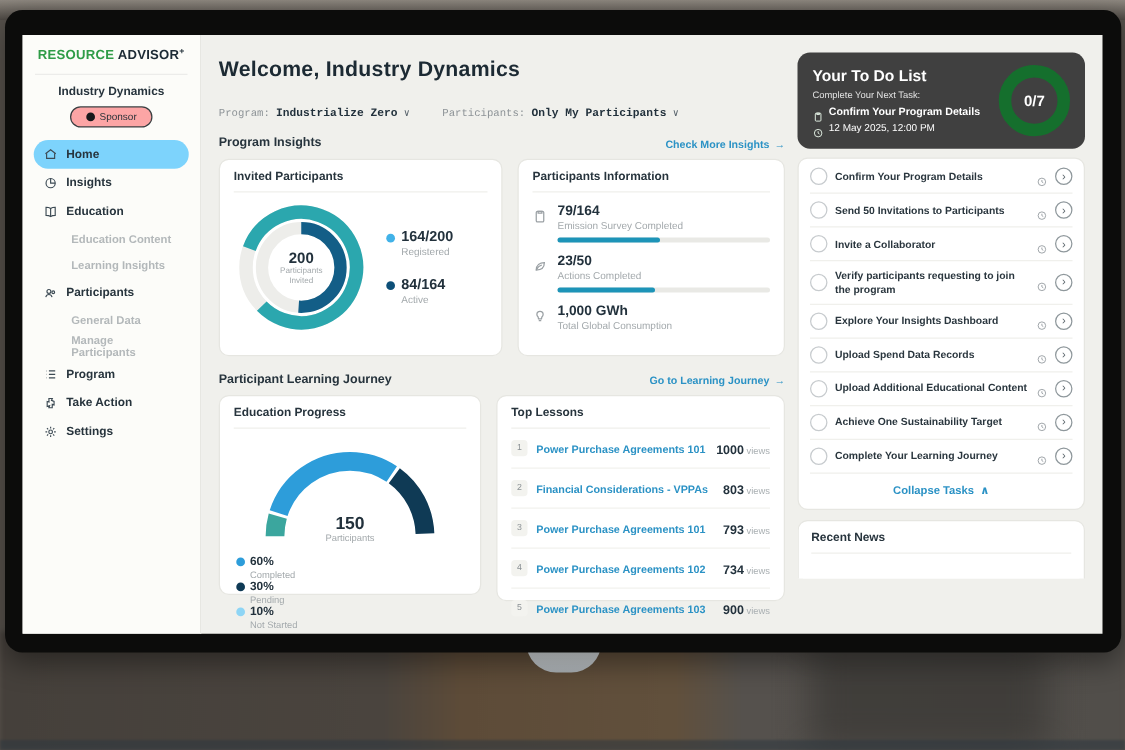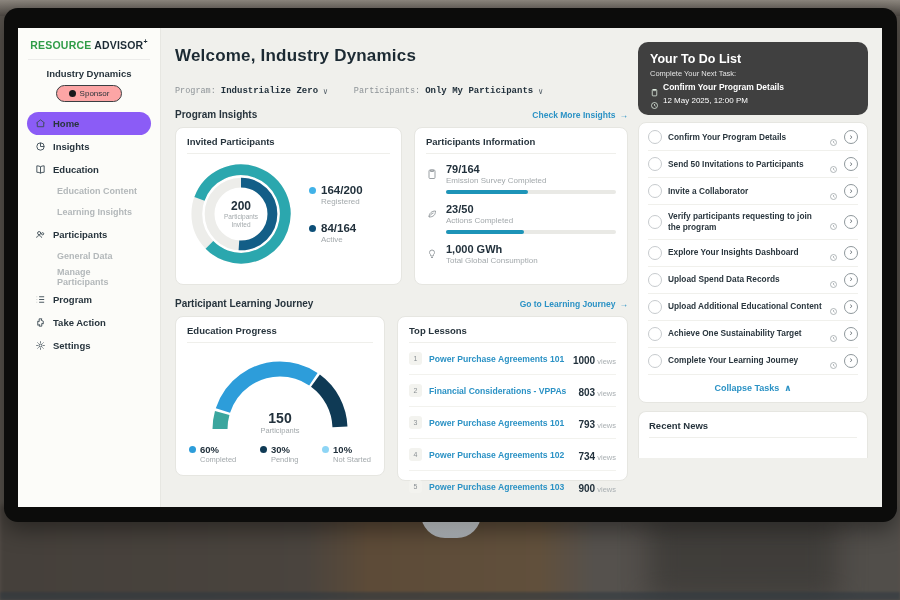--- a/index.html
+++ b/index.html
@@ -25,21 +25,21 @@
   .logo .lg-green{color:#2f9c47;} .logo .lg-dark{color:#1d2b35;}
   .logo sup{font-size:7px;color:#1d2b35;}
   .side-div{height:1px;background:#ececе7;background:#ececе7;background:#ececea;margin:8px 10px;}
   .org{font-size:9.5px;font-weight:bold;color:#27343d;text-align:center;margin-top:2px;}
   .sponsor{margin:6px auto 10px;width:64px;height:15px;border:1px solid #3b3f42;border-radius:9px;
            display:flex;align-items:center;justify-content:center;gap:4px;font-size:8px;color:#2a3238;background:#fca5a5;}
   .sdot{width:7px;height:7px;border-radius:50%;background:#17191b;}
   .nav{padding:0 9px;}
   .nav-item{display:flex;align-items:center;gap:7px;height:23px;padding:0 8px;border-radius:12px;
             font-size:9.5px;font-weight:bold;color:#27343d;cursor:pointer;}
-  .nav-item.active{background:#8b5cf6;}
+  .nav-item.active{background:#7dd3fc;}
   .nav-item .ico{width:11px;height:11px;display:inline-flex;color:#3c4a54;}
   .nav-item .ico svg{width:11px;height:11px;}
   .nav-sub{padding:0 8px 0 30px;height:21px;display:flex;align-items:center;
            font-size:9px;color:#b3b8ba;font-weight:600;cursor:pointer;}
   
   .center{flex:1;padding:12px 10px 0 14px;min-width:0;}
   h1{margin:6px 0 0;font-size:17px;color:#1c2a33;letter-spacing:.2px;}
   .filters{display:flex;gap:26px;margin-top:20px;align-items:flex-end;font-family:Liberation Mono, monospace;}
   .filter{display:flex;gap:5px;align-items:center;font-size:8.5px;color:#8d9397;}
   .filter b{color:#22313c;font-size:9px;} .chev{color:#55616a;font-size:8px;}
@@ -69,21 +69,21 @@
   .stat-val{font-size:11px;font-weight:bold;color:#22313c;}
   .stat-lab{font-size:8px;color:#a3a9ac;margin-top:1px;}
   .bar{width:170px;height:4px;background:#e9e9e5;border-radius:2px;margin-top:5px;}
   .bar-fill{height:4px;border-radius:2px;background:#1d94b8;}
   
   .card-gauge{width:210px;height:160px;}
   .gauge-wrap{position:relative;width:160px;height:84px;margin:8px auto 0;}
   .gauge-center{position:absolute;left:0;bottom:0;width:160px;text-align:center;}
   .gauge-center .gv{font-size:14px;font-weight:bold;color:#22313c;}
   .gauge-center .gl{font-size:7.5px;color:#a3a9ac;}
-  .glegend{display:flex;justify-content:space-between;margin-top:9px;padding:0 2px;}
+  .glegend{display:flex;justify-content:space-between;margin-top:9px;padding:0 2px;flex-direction:column;}
   .gleg .row{display:flex;align-items:center;gap:4px;font-size:9.5px;font-weight:bold;color:#22313c;}
   .gleg .lab{font-size:7.5px;color:#a3a9ac;margin-left:11px;}
   
   .card-lessons{flex:1;height:165px;padding-bottom:0;}
   .lesson{display:flex;align-items:center;gap:7px;padding:6.5px 0;border-bottom:1px solid #f2f2ee;cursor:pointer;}
   .lesson:last-child{border-bottom:none;}
   .rank{width:13px;height:13px;border-radius:3px;background:#f3f3ef;color:#8a9094;font-size:7px;
         display:flex;align-items:center;justify-content:center;}
   .ltitle{flex:1;font-size:8.6px;font-weight:bold;color:#2b92c5;white-space:nowrap;overflow:hidden;}
   .lviews b{font-size:10px;color:#22313c;} .lviews span{font-size:7.5px;color:#a9afb2;}
@@ -399,20 +399,21 @@
             <span class="todo-next">Confirm Your Program Details</span>
           </div>
           <div class="todo-line">
             <span class="ico" id="todo-clock"><svg viewBox="0 0 24 24" fill="none" stroke="currentColor" stroke-width="2">
                   <circle cx="12" cy="12" r="8"></circle>
                   <path d="M12 8v4l3 2"></path>
                 </svg></span>
             <span class="todo-date">12 May 2025, 12:00 PM</span>
           </div>
         </div>
+        <div class="ring">0/7</div>
       </div>
 
       <div class="tasks" id="tasks">
           <div class="task">
             <span class="cb"></span>
             <span class="tl">Confirm Your Program Details</span>
             <span class="clk"><svg viewBox="0 0 24 24" fill="none" stroke="currentColor" stroke-width="2">
                 <circle cx="12" cy="12" r="8"></circle>
                 <path d="M12 8v4l3 2"></path>
               </svg></span>

